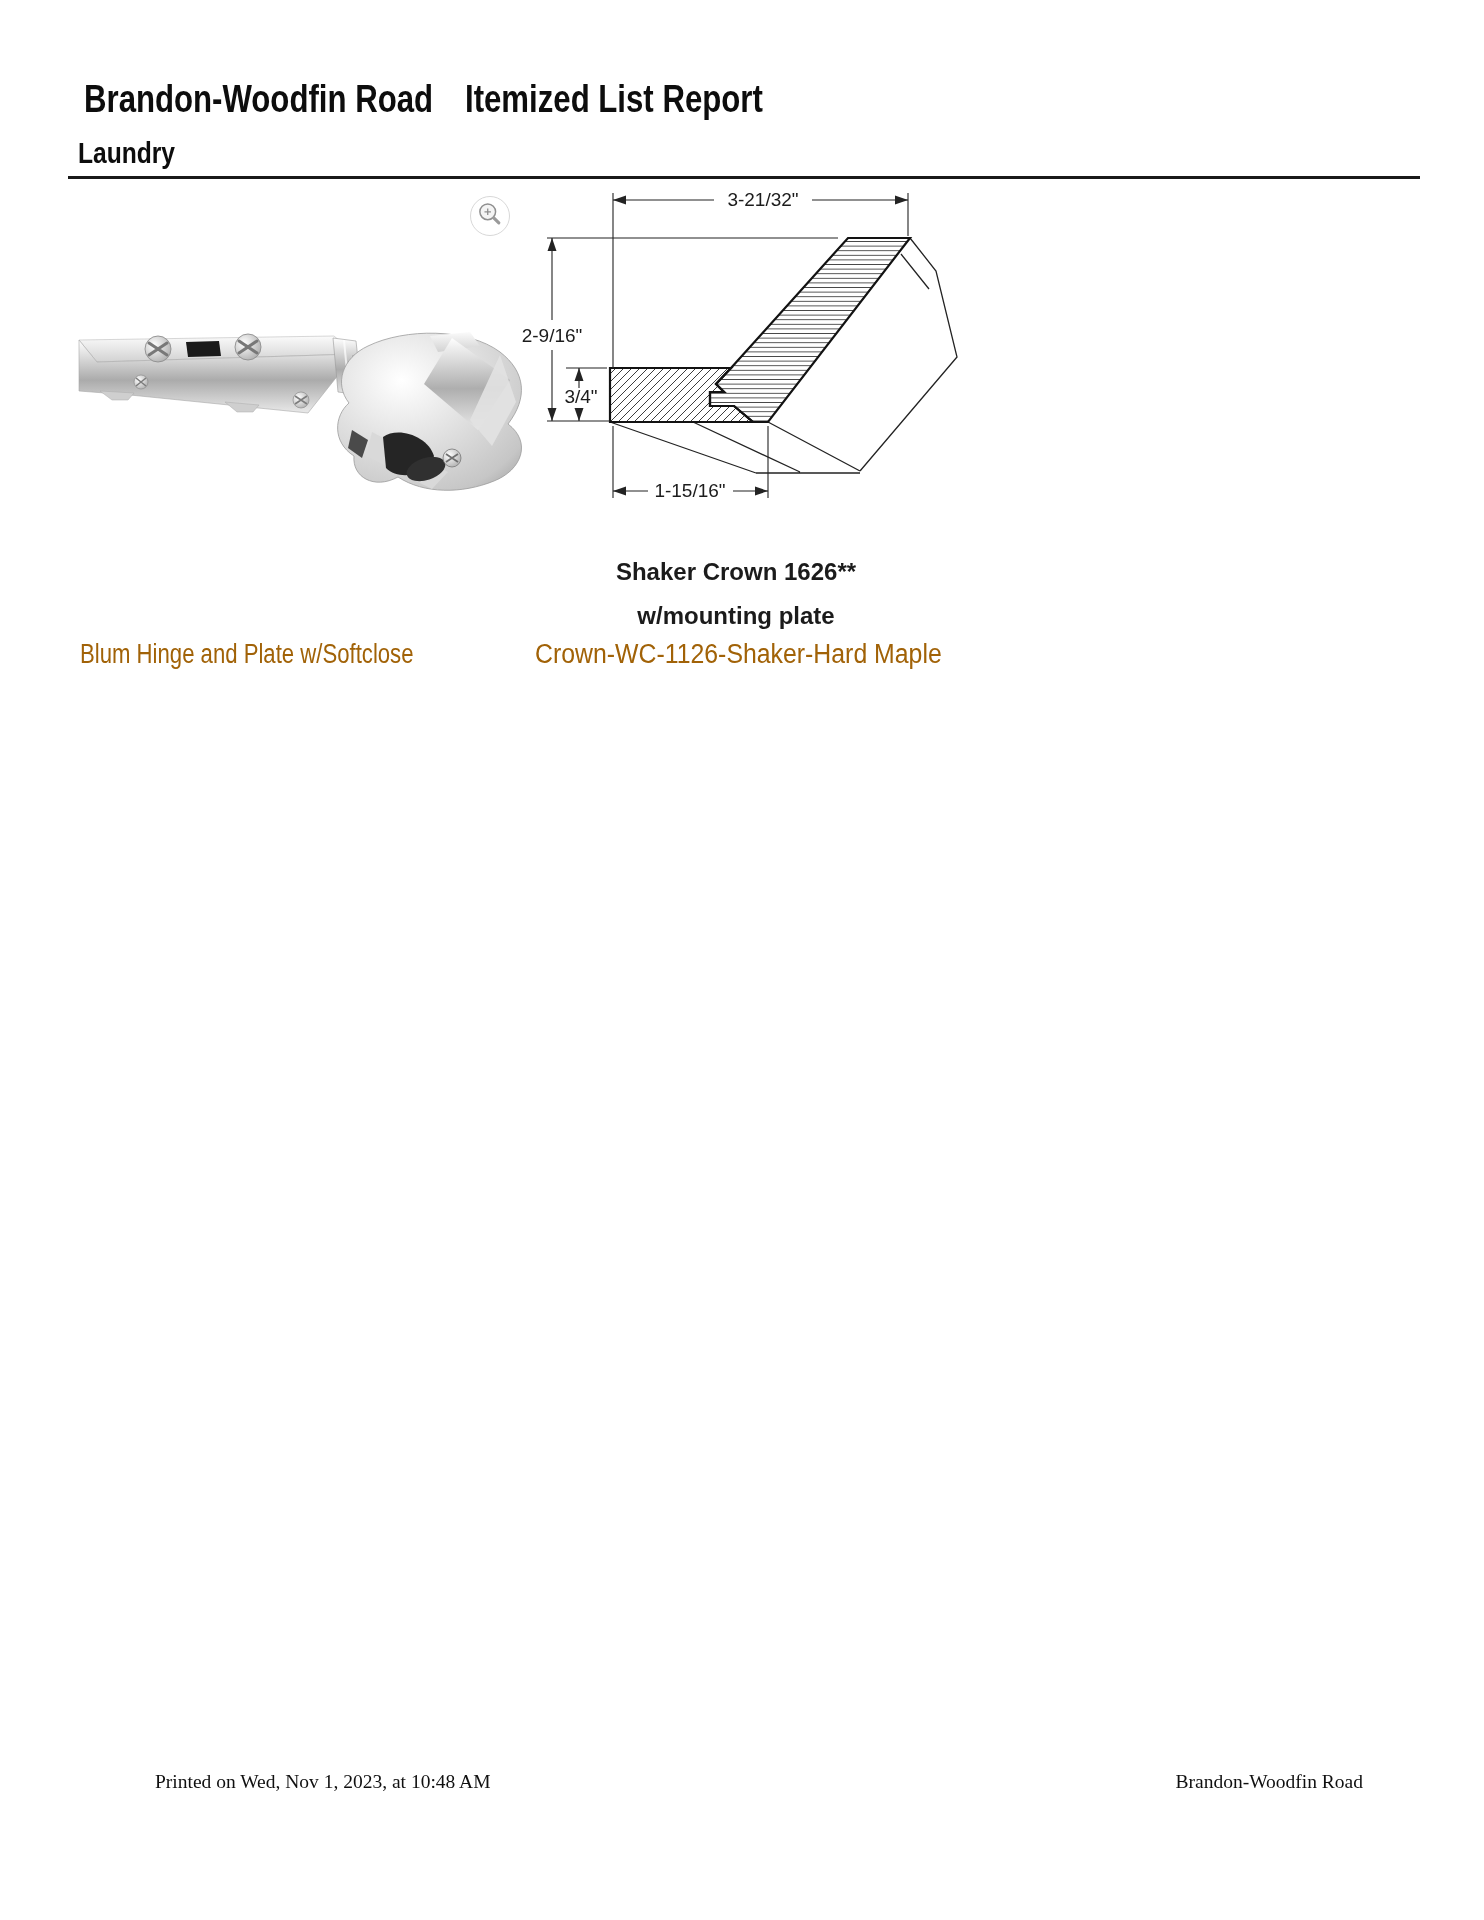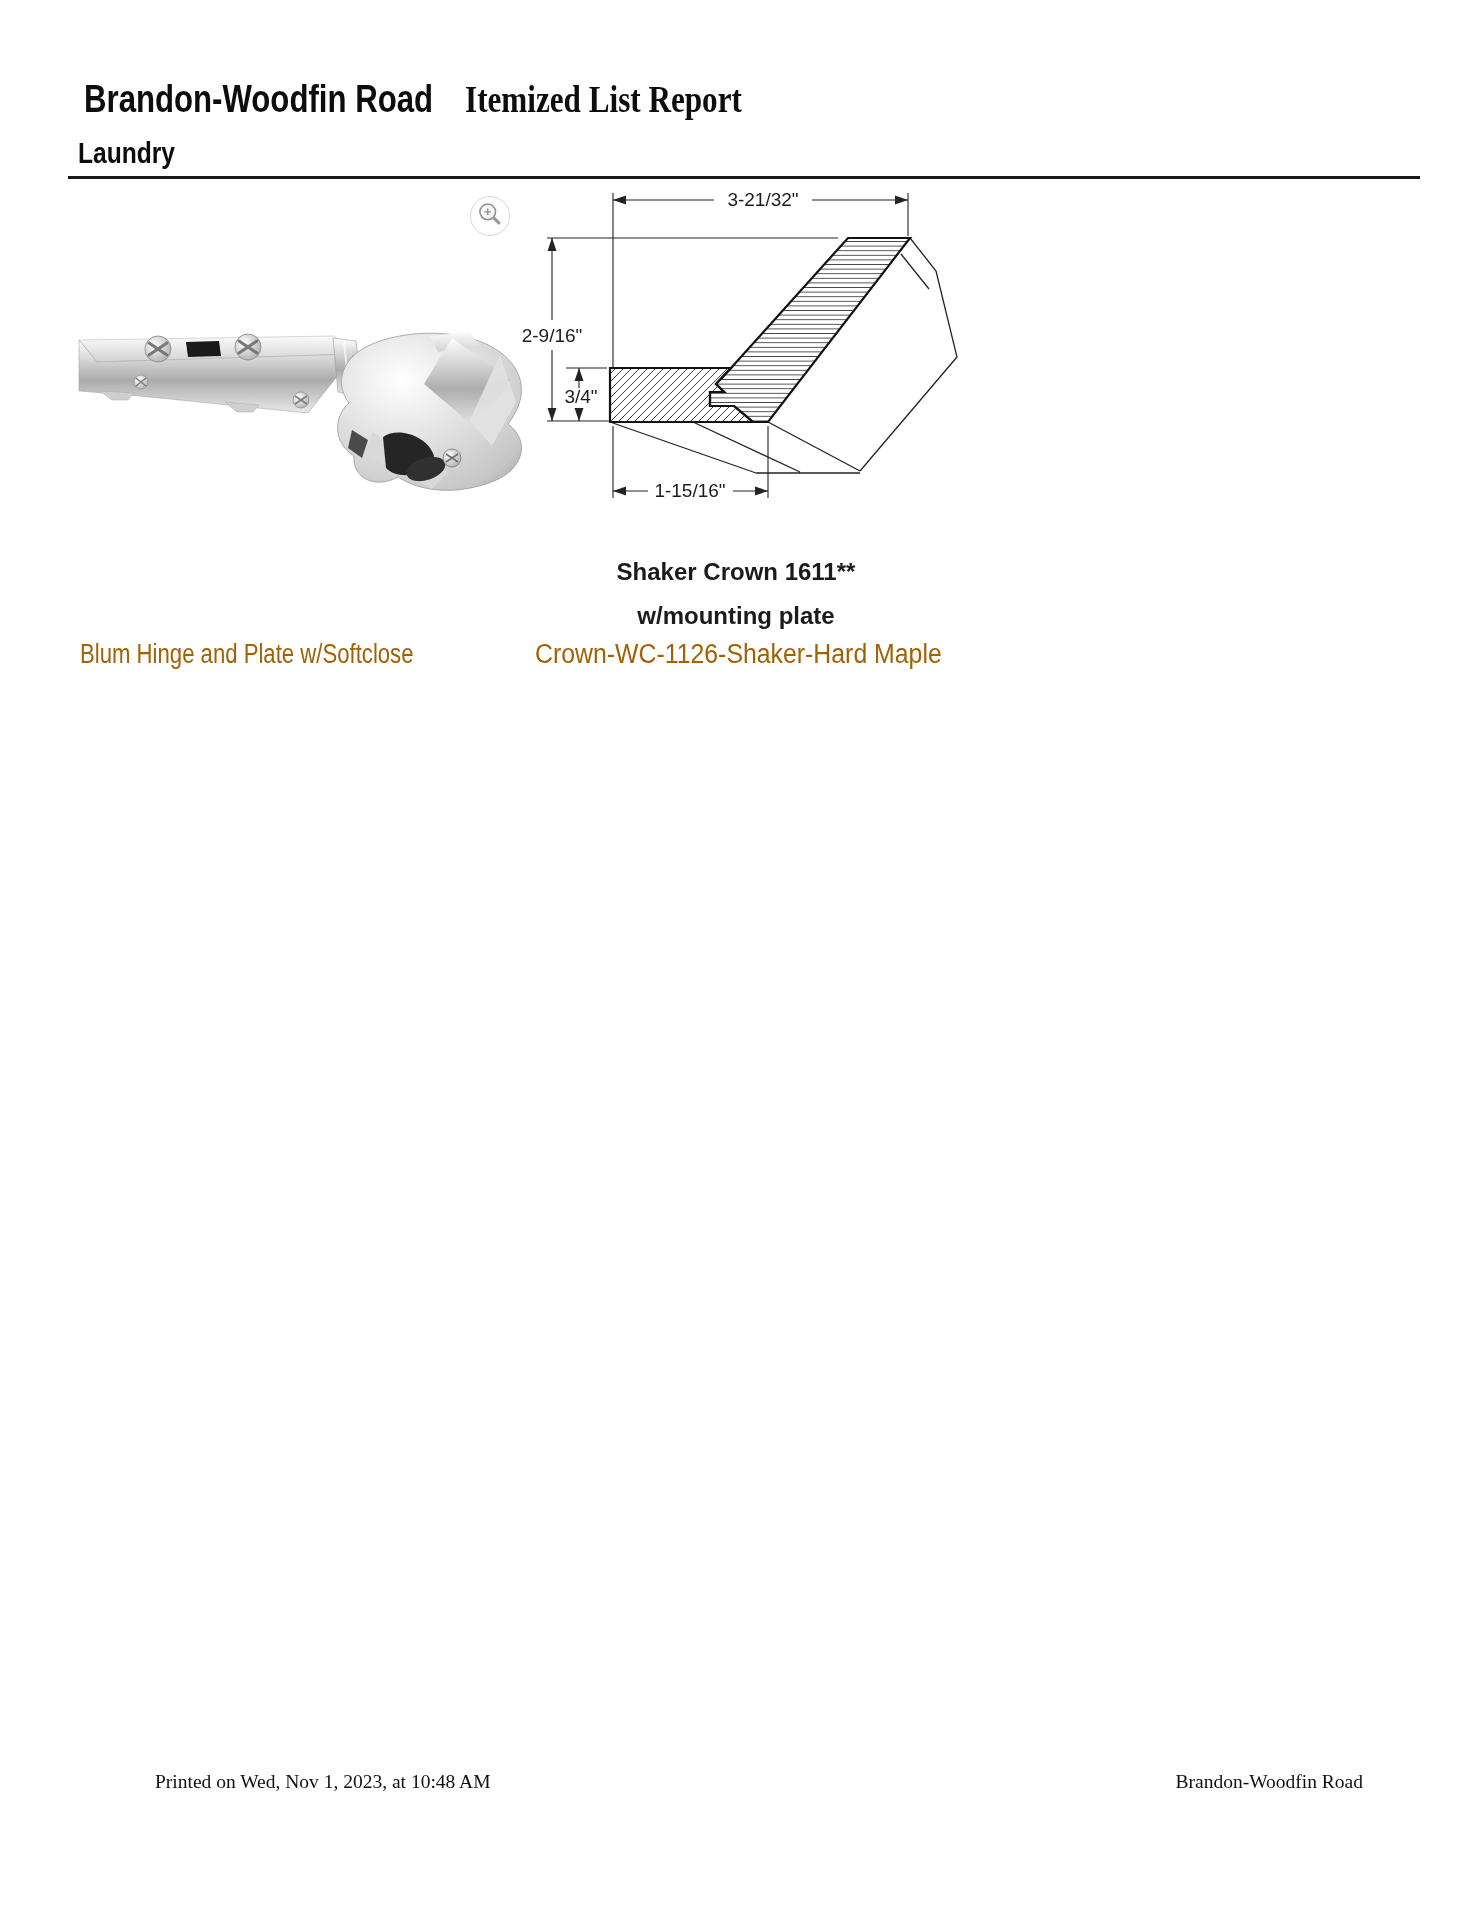--- a/index.html
+++ b/index.html
@@ -25,21 +25,21 @@
   .foot-left{left:155px;top:1771px;text-align:right;}
   .foot-right{right:121px;top:1771px;}
   svg text{font-family:"Liberation Sans", sans-serif;}
 </style>
 </head>
 <body>
 
 <div class="abs" style="left:84px;top:80px;">
   <span class="title cond">Brandon-Woodfin Road</span>
 </div>
-<div class="abs" style="left:465px;top:80px;font-family:Liberation Serif, serif;">
+<div class="abs" style="left:465px;top:80px;">
   <span class="title cond">Itemized List Report</span>
 </div>
 <div class="abs" style="left:78px;top:138px;">
   <span class="section cond">Laundry</span>
 </div>
 <div class="abs rule"></div>
 
 <div class="abs" style="left:60px;top:300px;width:470px;height:200px;">
 <svg width="470" height="200" viewBox="60 300 470 200">
   <defs>
@@ -155,21 +155,21 @@
 
   <g>
     <path d="M613,491 L648,491 M733,491 L768,491" stroke="#232323" stroke-width="1.1"></path>
     <polygon points="613,491 626,486.5 626,495.5" fill="#232323"></polygon>
     <polygon points="768,491 755,486.5 755,495.5" fill="#232323"></polygon>
     <text x="690" y="497" font-size="19" fill="#1c1c1c" text-anchor="middle">1-15/16"</text>
   </g>
 </svg>
 </div>
 
-<div class="abs cap">Shaker Crown 1611**</div>
+<div class="abs cap">Shaker Crown 1626**</div>
 <div class="abs cap cap2">w/mounting plate</div>
 
 <div class="abs item-label" style="left:80px;top:640px;">
   <span class="cond">Blum Hinge and Plate w/Softclose</span>
 </div>
 <div class="abs item-label" style="left:535px;top:640px;">
   <span class="cond92">Crown-WC-1126-Shaker-Hard Maple</span>
 </div>
 
 <div class="abs foot foot-left">Printed on Wed, Nov 1, 2023, at 10:48 AM</div>

